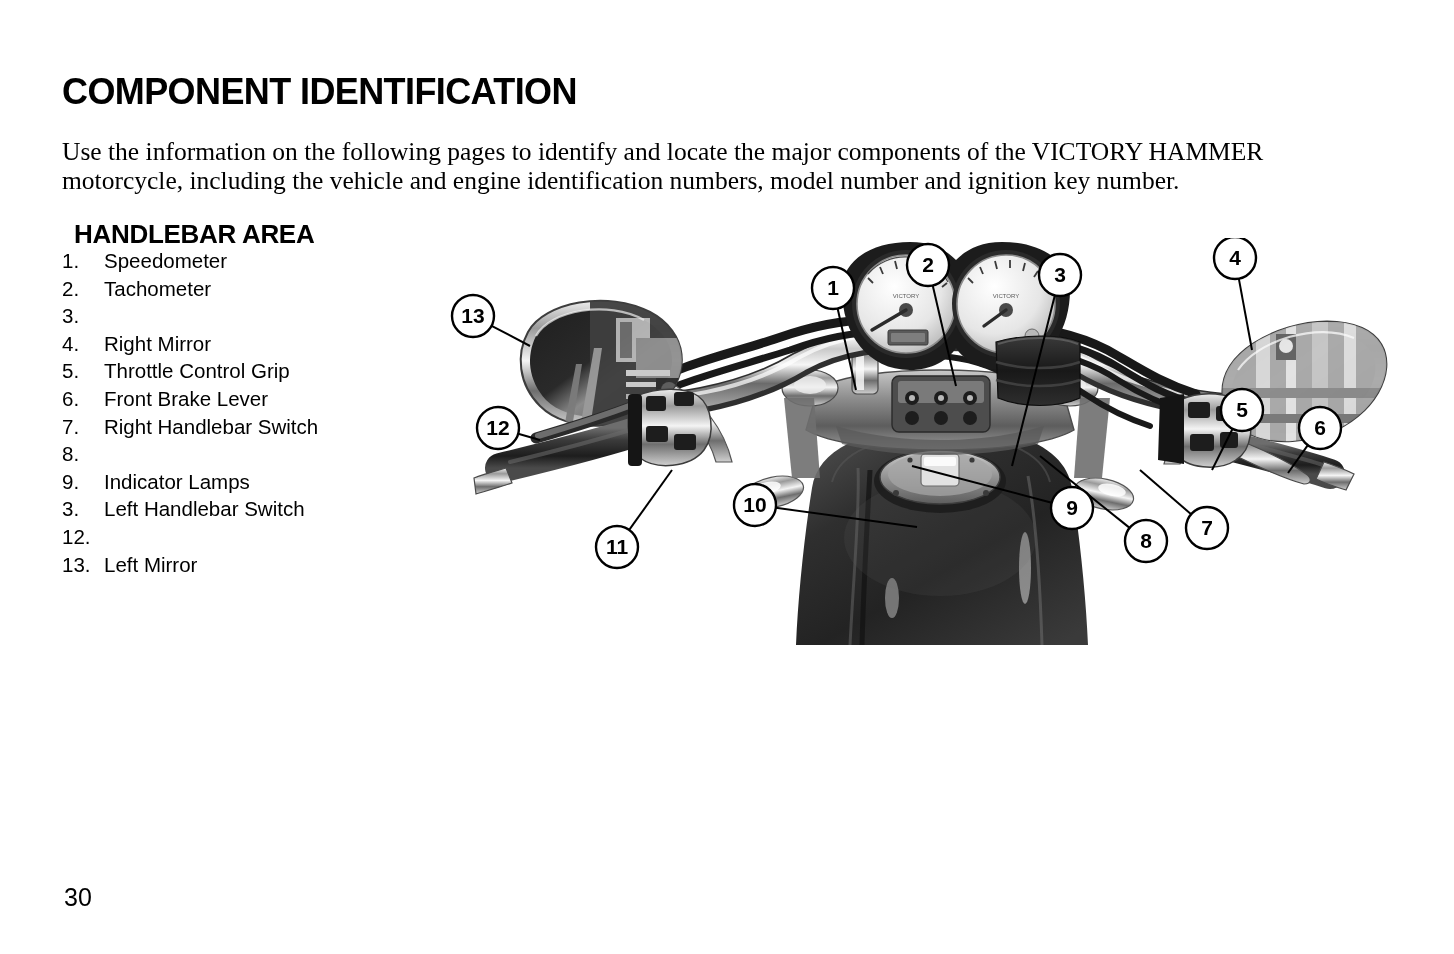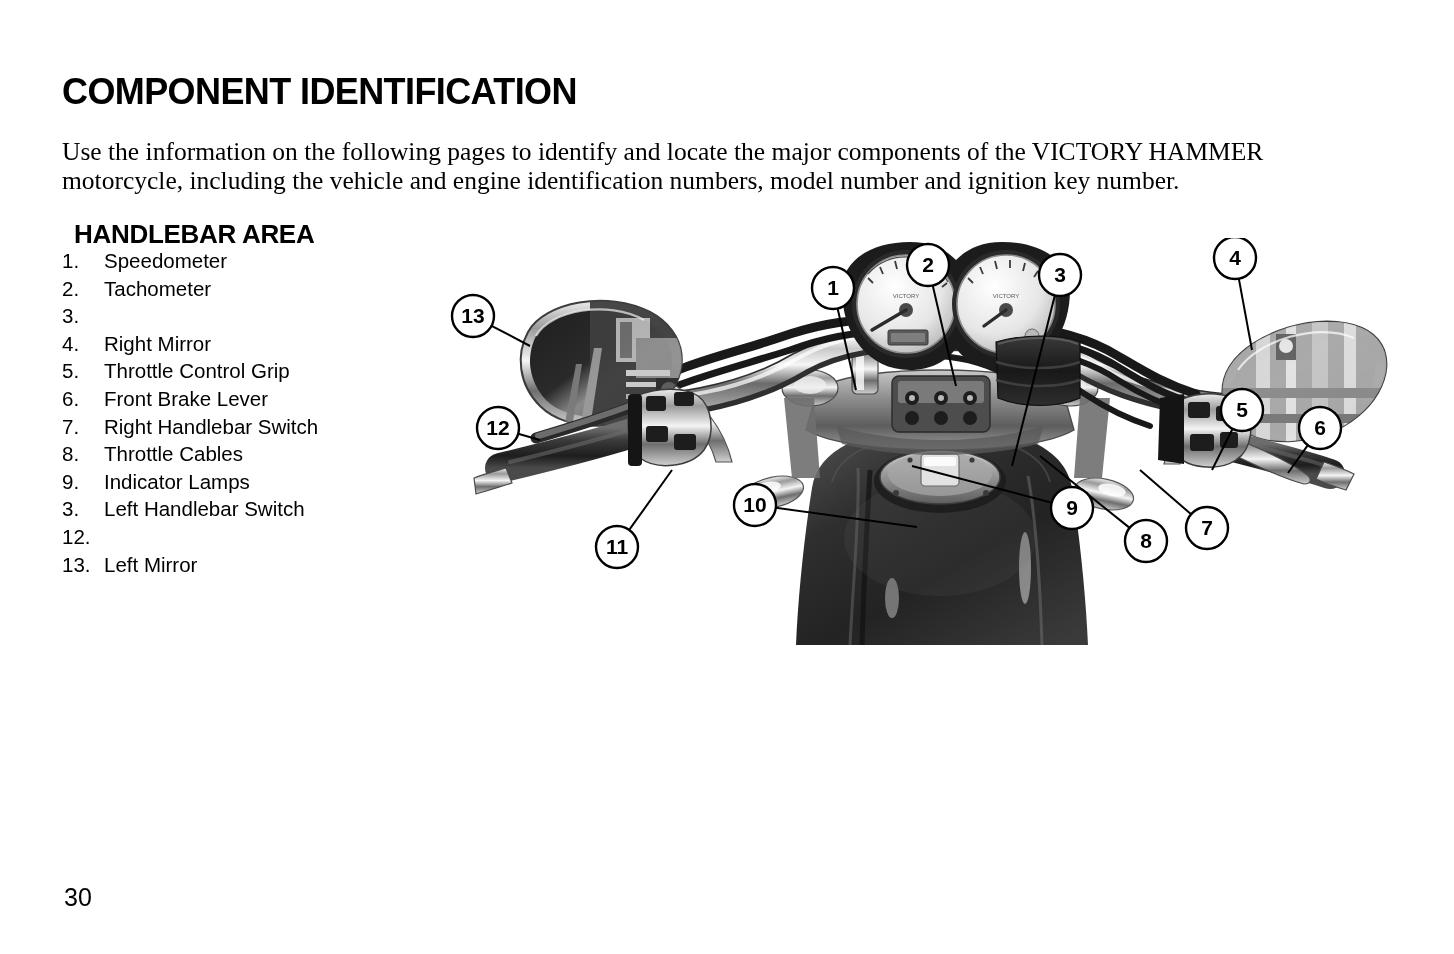--- a/index.html
+++ b/index.html
@@ -140,21 +140,20 @@
       <div class="row">
         <span class="num">6.</span>
         <span class="lbl">Front Brake Lever</span>
       </div>
       <div class="row">
         <span class="num">7.</span>
         <span class="lbl">Right Handlebar Switch</span>
       </div>
       <div class="row">
         <span class="num">8.</span>
-        <span class="lbl">Throttle Cables</span>
       </div>
       <div class="row">
         <span class="num">9.</span>
         <span class="lbl">Indicator Lamps</span>
       </div>
       <div class="row">
         <span class="num">3.</span>
         <span class="lbl">Left Handlebar Switch</span>
       </div>
       <div class="row">

